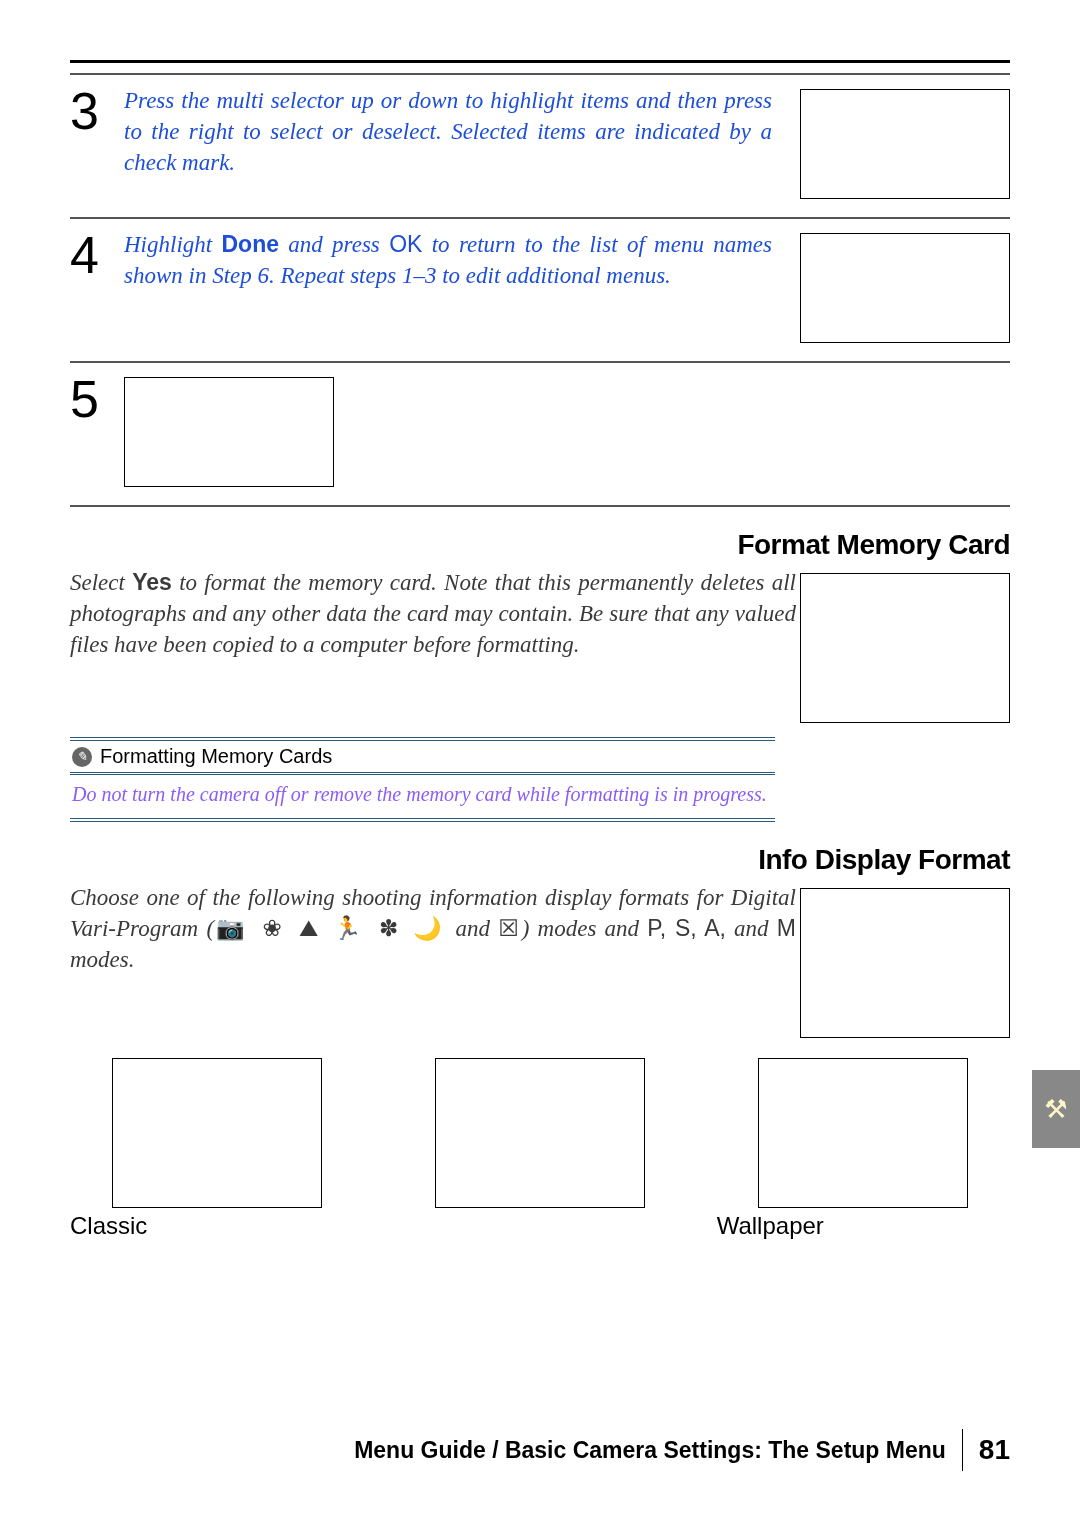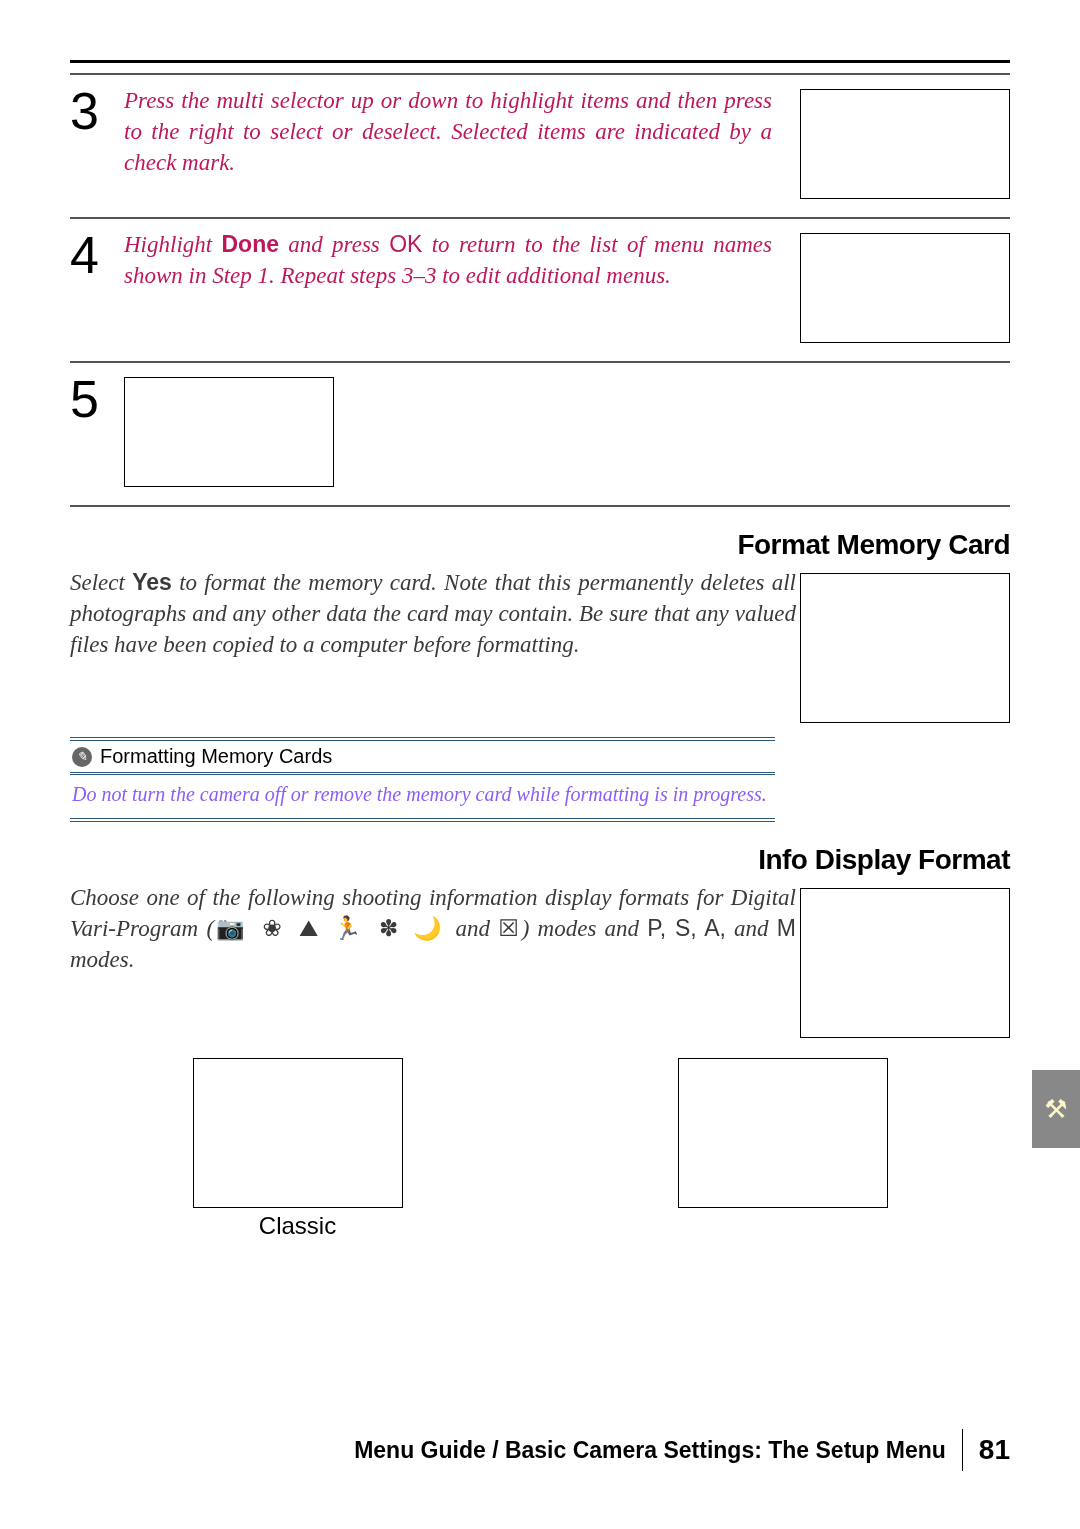--- a/index.html
+++ b/index.html
@@ -30,21 +30,21 @@
     font-weight: 300;
     line-height: 1;
     width: 40px;
     flex-shrink: 0;
   }
   .step-text {
     flex: 1;
     font-style: italic;
     font-size: 23px;
     line-height: 1.35;
-    color: #be185d;
+    color: #1d4ed8;
     text-align: justify;
     padding-right: 14px;
   }
   .step-text .bold { font-weight: bold; font-style: normal; font-family: Arial, sans-serif; }
   .step-text .sans { font-style: normal; font-family: Arial, sans-serif; }
   .thumb {
     width: 210px;
     height: 110px;
     border: 1px solid #000;
     flex-shrink: 0;
@@ -125,21 +125,20 @@
     font-family: Arial, sans-serif;
     letter-spacing: 3px;
   }
   .format-row {
     display: flex;
     justify-content: space-between;
     margin-top: 20px;
     gap: 30px;
   }
   .format-col {
-    text-align: center;
     flex: 1;
   }
   .format-thumb {
     width: 210px;
     height: 150px;
     border: 1px solid #000;
     margin: 0 auto 4px auto;
   }
   .format-label {
     font-family: Arial, sans-serif;
@@ -192,21 +191,21 @@
   <div class="step-num">3</div>
   <div class="step-text">
     <span>Press the multi selector up or down to highlight items and then press to the right to select or deselect.  Selected items are indicated by a check mark.</span>
   </div>
   <div class="thumb"></div>
 </div>
 
 <div class="step-row">
   <div class="step-num">4</div>
   <div class="step-text">
-    <span>Highlight </span><span class="bold">Done</span><span> and press </span><span class="sans">OK</span><span> to return to the list of menu names shown in Step 1.  Repeat   steps 3–3 to edit additional menus.</span>
+    <span>Highlight </span><span class="bold">Done</span><span> and press </span><span class="sans">OK</span><span> to return to the list of menu names shown in Step 6.  Repeat   steps 1–3 to edit additional menus.</span>
   </div>
   <div class="thumb"></div>
 </div>
 
 <div class="step-row" style="border-bottom:2px solid #555;">
   <div class="step-num">5</div>
   <div class="thumb"></div>
 </div>
 
 <h2 class="section">Format Memory Card</h2>
@@ -234,20 +233,24 @@
 </div>
 
 <div class="format-row">
   <div class="format-col">
     <div class="format-thumb"></div>
     <div class="format-label">Classic</div>
   </div>
   <div class="format-col">
     <div class="format-thumb"></div>
   </div>
+  <div class="format-col">
+    <div class="format-thumb"></div>
+    <div class="format-label">Wallpaper</div>
+  </div>
 </div>
 
 <div class="side-tab">⚒</div>
 
 <div class="footer">
   <div class="footer-title">Menu Guide / Basic Camera Settings: The Setup Menu</div>
   <div class="footer-sep"></div>
   <div class="footer-page">81</div>
 </div>
 

